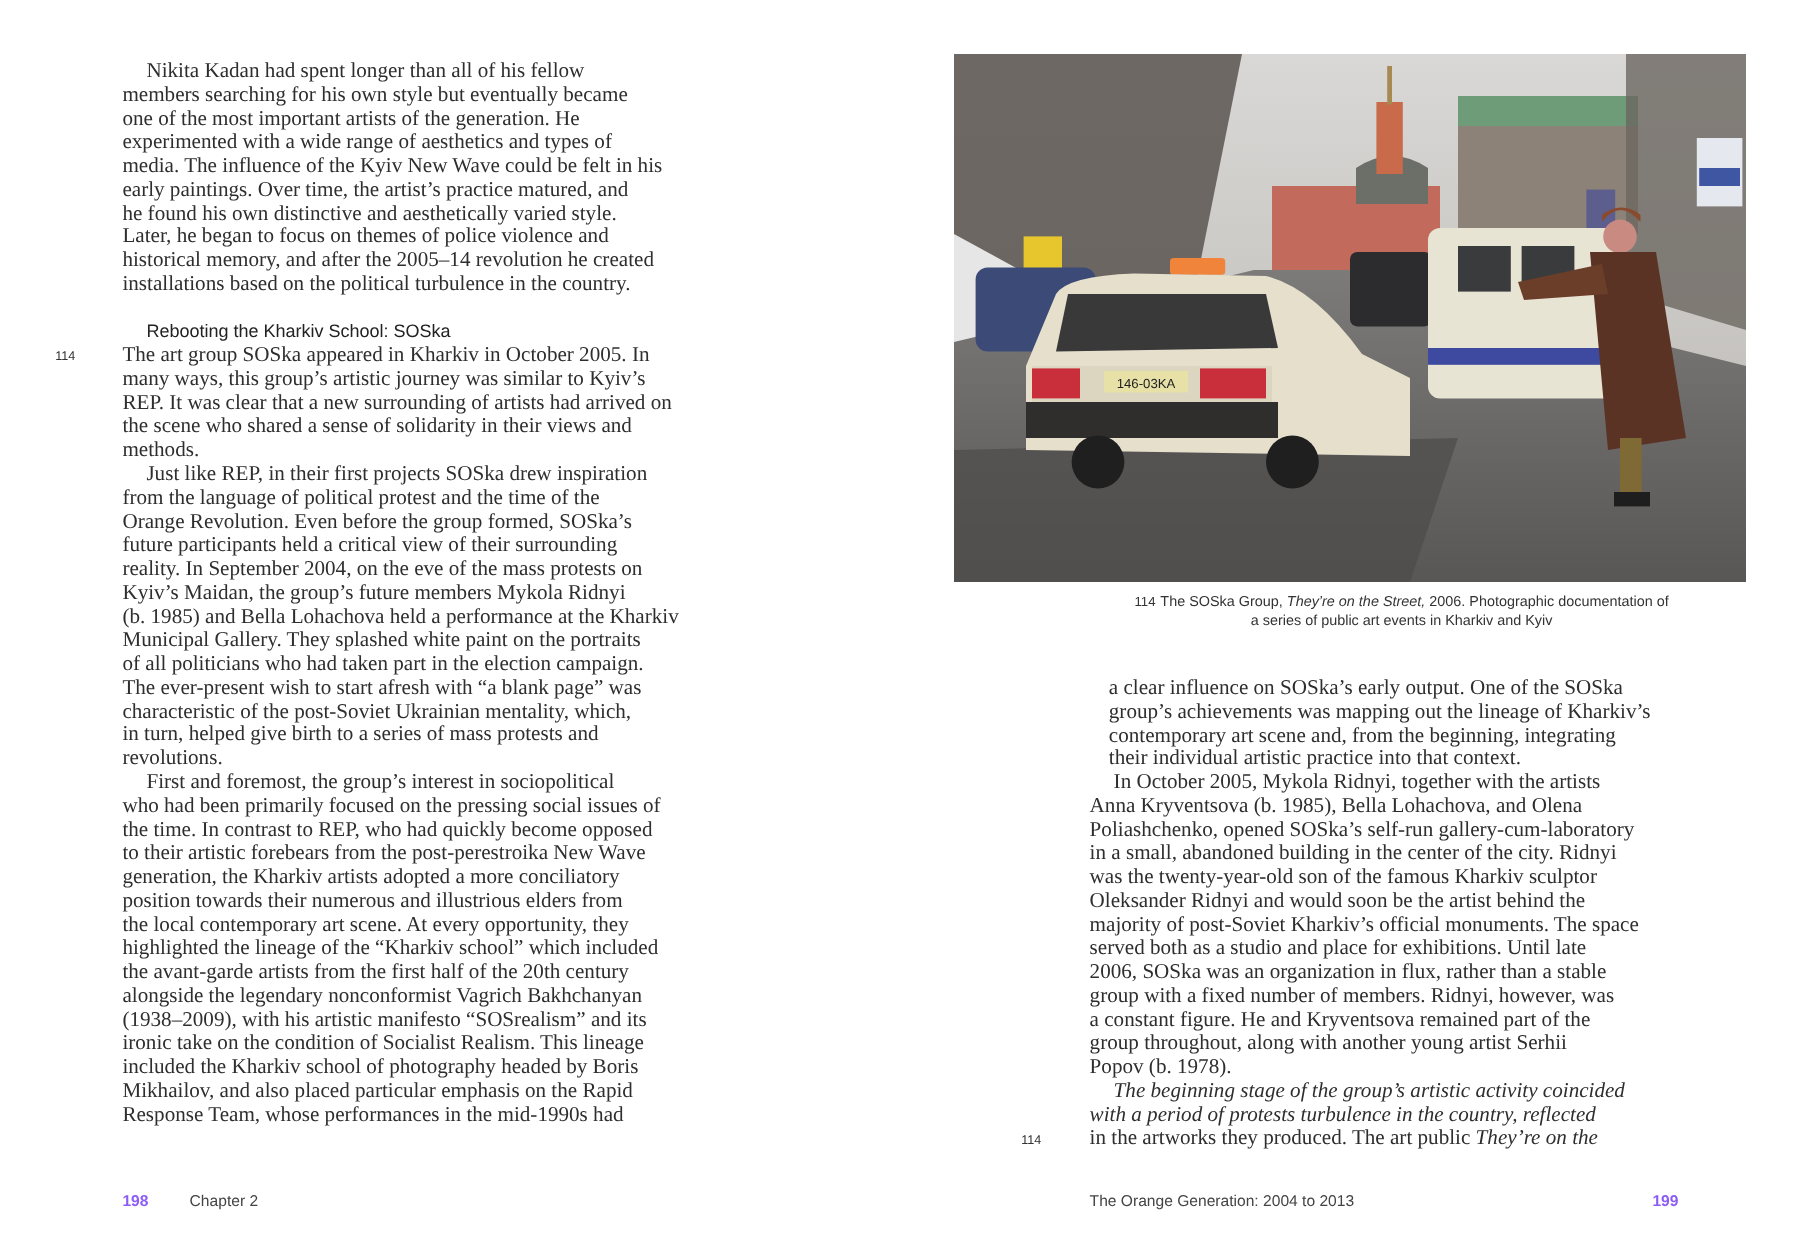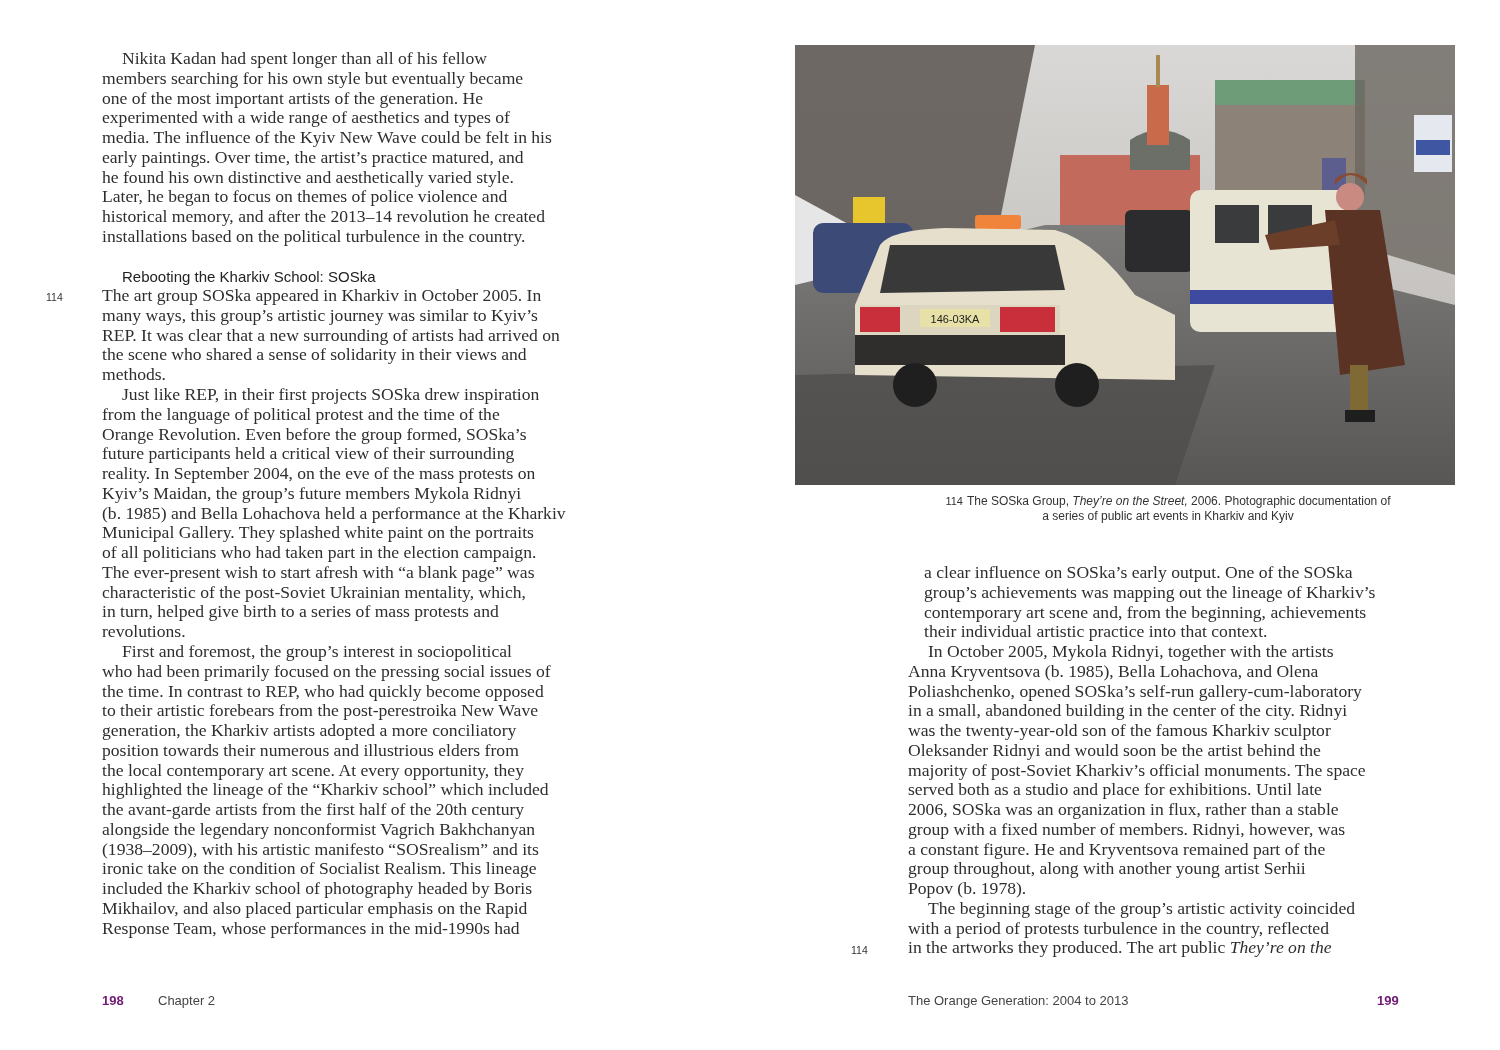--- a/index.html
+++ b/index.html
@@ -2,40 +2,40 @@
 <html><head>
 <meta charset="utf-8">
 <style>
   html, body { margin:0; padding:0; background:#ffffff; }
   body { width:1500px; height:1050px; position:relative; overflow:hidden; color:#2b2b2b; }
   .body-text { position:absolute; font-family: "Liberation Serif", "DejaVu Serif", serif; font-size:17.6px; line-height:19.75px; color:#2e2e2e; }
   .body-text .line { display:block; white-space:nowrap; }
   .body-text .line.indent { padding-left:20px; }
   .heading { position:absolute; font-family:"Liberation Sans", sans-serif; font-size:15px; color:#222; }
   .margin-ref { position:absolute; font-family:"Liberation Sans", sans-serif; font-size:10.5px; color:#333; }
-  .folio { position:absolute; font-family:"Liberation Sans", sans-serif; font-size:13px; font-weight:bold; color:#701a75; }
+  .folio { position:absolute; font-family:"Liberation Sans", sans-serif; font-size:13px; font-weight:bold; color:#8b5cf6; }
   .running { position:absolute; font-family:"Liberation Sans", sans-serif; font-size:13px; color:#444; }
   .caption { position:absolute; font-family:"Liberation Sans", sans-serif; font-size:12px; line-height:14.5px; color:#333; width:520px; }
   .caption .num { font-size:11px; margin-right:4px; }
   .photo { position:absolute; left:795px; top:45px; width:660px; height:440px; overflow:hidden; background:#7dd3fc; }
   .photo svg { display:block; }
 </style>
 </head>
 <body>
 
 <div class="body-text" style="left:102px; top:49px;" id="lp1">
     <span class="line indent">Nikita Kadan had spent longer than all of his fellow</span>
     <span class="line">members searching for his own style but eventually became</span>
     <span class="line">one of the most important artists of the generation. He</span>
     <span class="line">experimented with a wide range of aesthetics and types of</span>
     <span class="line">media. The influence of the Kyiv New Wave could be felt in his</span>
     <span class="line">early paintings. Over time, the artist’s practice matured, and</span>
     <span class="line">he found his own distinctive and aesthetically varied style.</span>
     <span class="line">Later, he began to focus on themes of police violence and</span>
-    <span class="line">historical memory, and after the 2013–14 revolution he created</span>
+    <span class="line">historical memory, and after the 2005–14 revolution he created</span>
     <span class="line">installations based on the political turbulence in the country.</span>
   </div>
 
 <div class="heading" style="left:122px; top:268px;">Rebooting the Kharkiv School: SOSka</div>
 
 <div class="margin-ref" style="left:46px; top:291px;">114</div>
 
 <div class="body-text" style="left:102px; top:286px;" id="lp2">
     <span class="line">The art group SOSka appeared in Kharkiv in October 2005. In</span>
     <span class="line">many ways, this group’s artistic journey was similar to Kyiv’s</span>
@@ -144,39 +144,39 @@
 </div>
 
 <div class="caption" style="left:908px; top:494px;text-align:center;">
   <span class="num">114</span><span>The SOSka Group, </span><i>They’re on the Street,</i><span> 2006. Photographic documentation of</span><br>
   <span>a series of public art events in Kharkiv and Kyiv</span>
 </div>
 
 <div class="body-text" style="left:924px; top:563px;" id="rp1">
     <span class="line">a clear influence on SOSka’s early output. One of the SOSka</span>
     <span class="line">group’s achievements was mapping out the lineage of Kharkiv’s</span>
-    <span class="line">contemporary art scene and, from the beginning, achievements</span>
+    <span class="line">contemporary art scene and, from the beginning, integrating</span>
     <span class="line">their individual artistic practice into that context.</span>
   </div>
 <div class="body-text" style="left:908px; top:642px;" id="rp2">
     <span class="line indent">In October 2005, Mykola Ridnyi, together with the artists</span>
     <span class="line">Anna Kryventsova (b. 1985), Bella Lohachova, and Olena</span>
     <span class="line">Poliashchenko, opened SOSka’s self-run gallery-cum-laboratory</span>
     <span class="line">in a small, abandoned building in the center of the city. Ridnyi</span>
     <span class="line">was the twenty-year-old son of the famous Kharkiv sculptor</span>
     <span class="line">Oleksander Ridnyi and would soon be the artist behind the</span>
     <span class="line">majority of post-Soviet Kharkiv’s official monuments. The space</span>
     <span class="line">served both as a studio and place for exhibitions. Until late</span>
     <span class="line">2006, SOSka was an organization in flux, rather than a stable</span>
     <span class="line">group with a fixed number of members. Ridnyi, however, was</span>
     <span class="line">a constant figure. He and Kryventsova remained part of the</span>
     <span class="line">group throughout, along with another young artist Serhii</span>
     <span class="line">Popov (b. 1978).</span>
   </div>
-<div class="body-text" style="left:908px; top:899px;" id="rp3">
+<div class="body-text" style="left:908px; top:899px;font-style:italic;" id="rp3">
     <span class="line indent">The beginning stage of the group’s artistic activity coincided</span>
     <span class="line">with a period of protests turbulence in the country, reflected</span>
   </div>
 <div class="body-text" style="left:908px; top:938px;">
   <span class="line"><span>in the artworks they produced. The art public </span><i>They’re on the</i></span>
 </div>
 
 <div class="margin-ref" style="left:851px; top:944px;">114</div>
 
 <div class="running" style="left:908px; top:993px;">The Orange Generation: 2004 to 2013</div>

